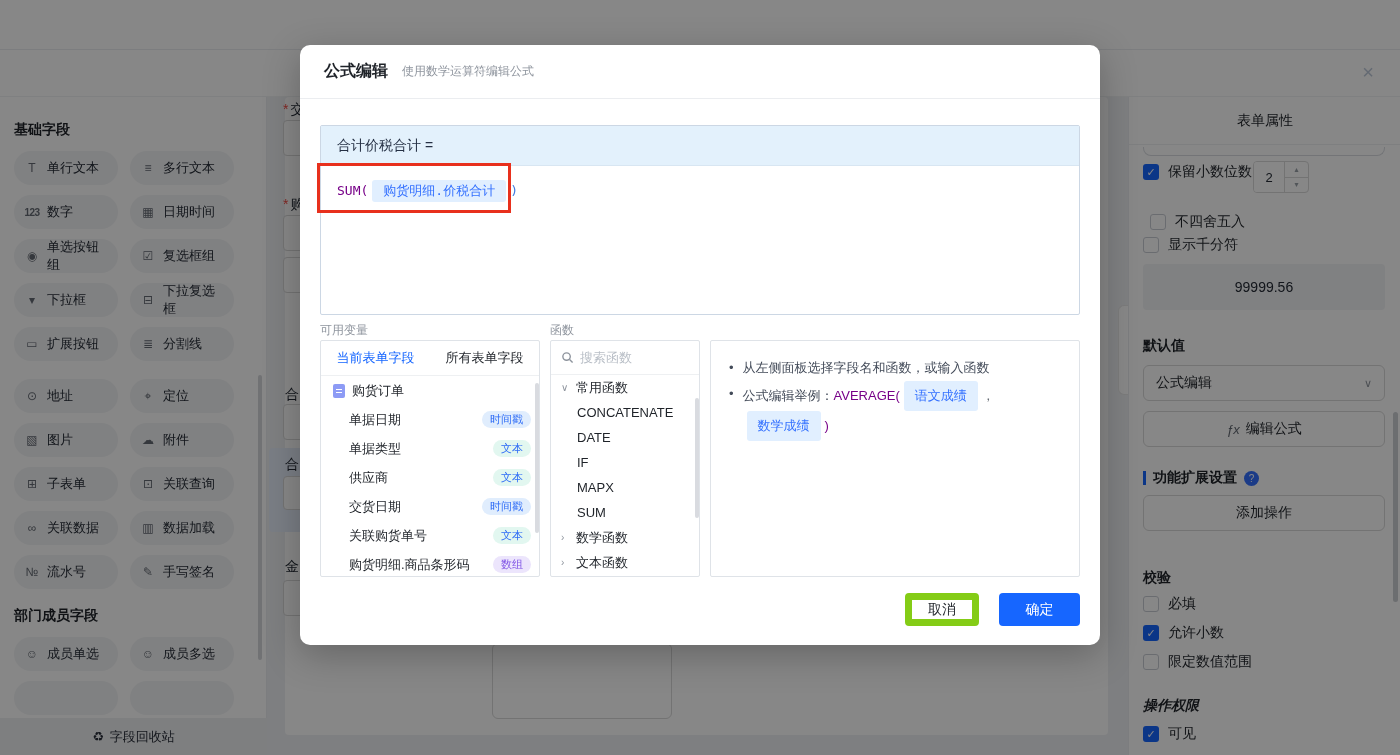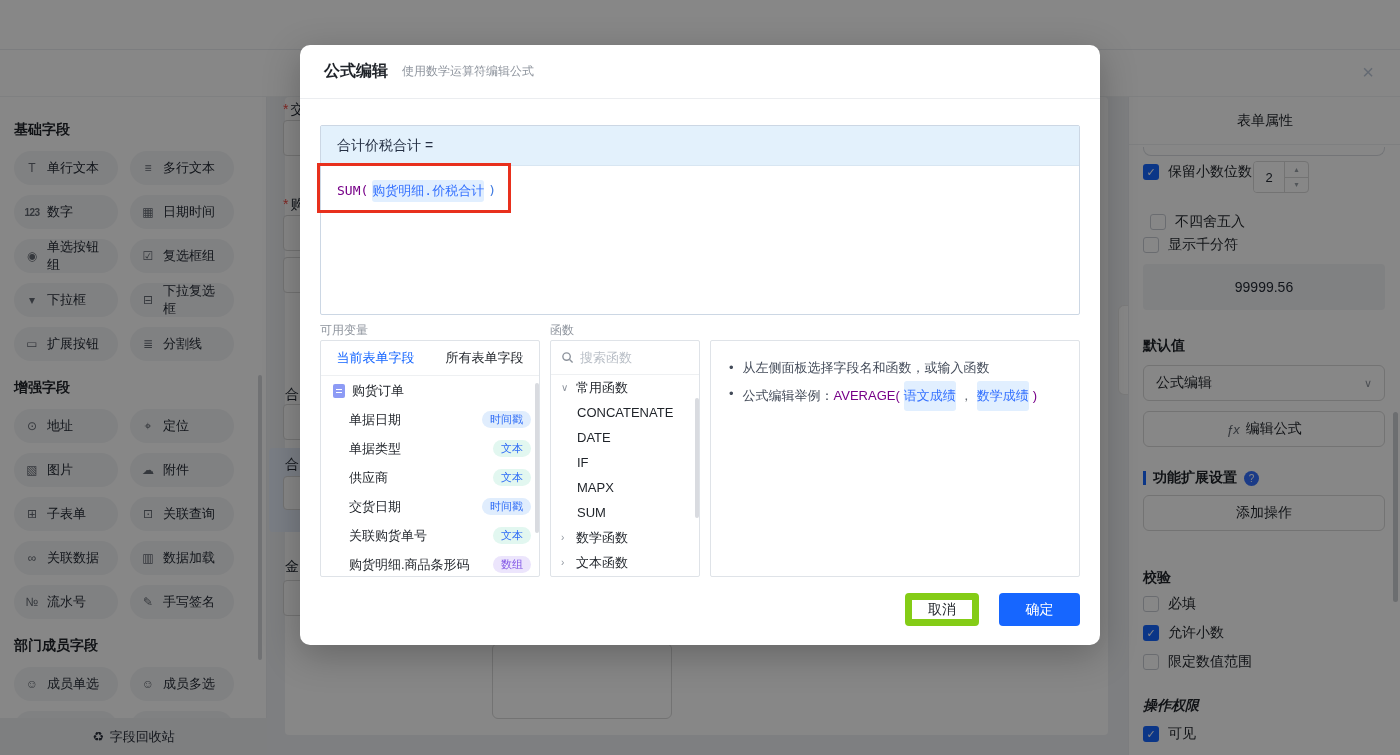--- a/index.html
+++ b/index.html
@@ -59,21 +59,21 @@
   .m-head { left:0; top:0; width:800px; height:54px; border-bottom:1px solid #ebedf0; display:flex; align-items:center; padding:0 24px; gap:14px; }
   .m-title { font-size:16px; font-weight:bold; }
   .m-sub { font-size:12px; color:#8f959e; }
   .m-close { left:1058px; top:16px; font-size:20px; color:#646a73; cursor:pointer; width:20px; text-align:center; }
 
   .editor { left:20px; top:80px; width:760px; height:190px; border:1px solid #ccd7e4; border-radius:2px; }
   .editor-head { height:40px; background:#e3f1fc; display:flex; align-items:center; padding:0 16px; font-size:14px; color:#253044; border-bottom:1px solid #d8e6f2; }
   .editor-body { padding:14px 16px; font-family:"DejaVu Sans Mono","Liberation Mono",monospace; font-size:13px; }
   .tok-fn { color:#770088; }
   .tok-paren { color:#3f7ae0; }
-  .chip { display:inline-block; background:#e1efff; color:#3370ff; border-radius:3px; padding:2px 0; font-size:13px; margin:0 4px; cursor:pointer; }
+  .chip { display:inline-block; background:#e1efff; color:#3370ff; border-radius:3px; padding:2px 11px; font-size:13px; margin:0 4px; cursor:pointer; }
   .red-box { left:17px; top:118px; width:194px; height:50px; border:3px solid #e8301d; z-index:5; pointer-events:none; }
 
   .panel-label { font-size:12px; color:#8f959e; }
   .panel { border:1px solid #dfe3e8; border-radius:2px; background:#fff; overflow:hidden; }
   .varpanel { left:20px; top:295px; width:220px; height:237px; }
   .var-tabs { height:35px; display:flex; border-bottom:1px solid #eef0f2; font-size:13px; }
   .var-tabs > div { flex:1; display:flex; align-items:center; justify-content:center; cursor:pointer; }
   .var-tab-active { color:#1666ff; }
   .var-root { height:29px; display:flex; align-items:center; gap:7px; padding-left:12px; font-size:13px; cursor:pointer; }
   .doc-ico { width:12px; height:14px; border-radius:2px; background:#8d9bf5;
@@ -224,21 +224,20 @@
     <div class="pill">
         <span class="pico">▭</span>
         <span>扩展按钮</span>
       </div>
     <div class="pill">
         <span class="pico">≣</span>
         <span>分割线</span>
       </div>
   </div>
 
-  <div class="sec-title">增强字段</div>
   <div class="pill-grid">
     <div class="pill">
         <span class="pico">⊙</span>
         <span>地址</span>
       </div>
     <div class="pill">
         <span class="pico">⌖</span>
         <span>定位</span>
       </div>
     <div class="pill">

